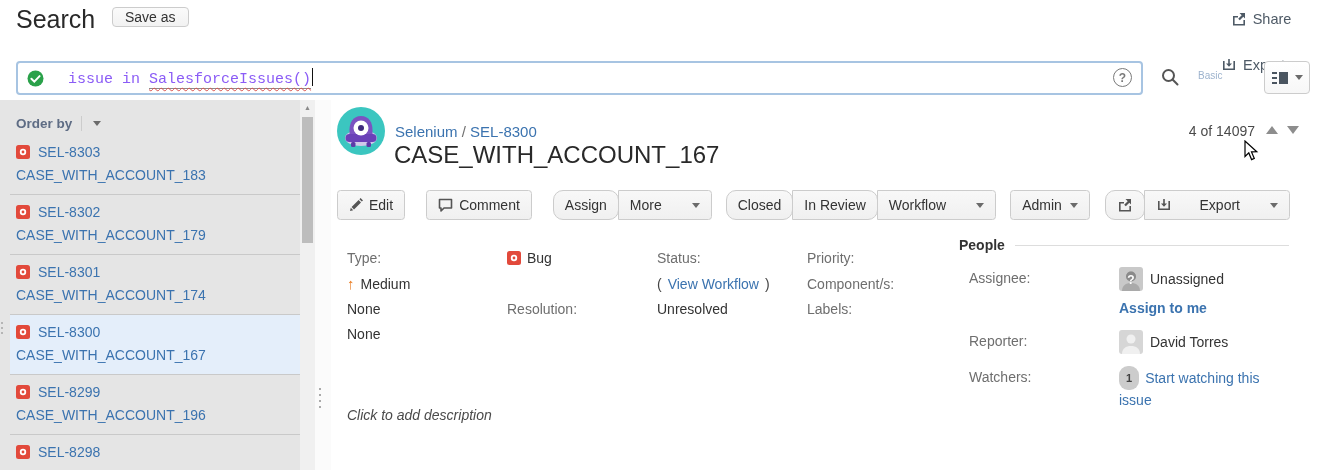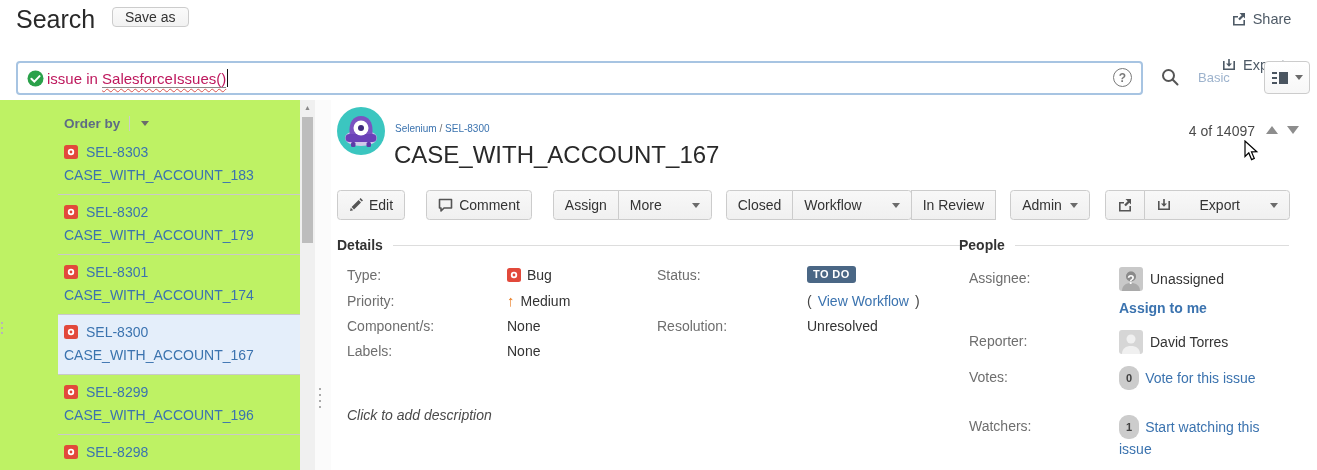--- a/index.html
+++ b/index.html
@@ -22,41 +22,41 @@
   .op-item { display:inline-flex; align-items:center; gap:6px; cursor:pointer; font-size:14.5px; }
   .gear-glyph { font-size:17px; color:#4e5a66; line-height:1; }
   .caret { width:0; height:0; border-left:4px solid transparent; border-right:4px solid transparent; border-top:5px solid #6b6b6b; display:inline-block; margin-left:2px; }
 
   
   .query-box {
     position:absolute; left:16px; top:61px; width:1127px; height:34px;
     border:2px solid #a7c4e2; border-radius:4px; background:#fff;
     display:flex; align-items:center; padding:0 34px 0 9px;
   }
-  .query-text { margin-left:3px; font-size:15px; color:#be185d; white-space:nowrap; }
+  .query-text { margin-left:24px; font-size:15px; color:#8b5cf6; white-space:nowrap;font-family:Liberation Mono, monospace; }
   .query-fn {
     border-bottom:1px solid #8a8a8a;
     text-decoration:underline wavy #d9534f; text-decoration-thickness:1px;
     text-underline-offset:3.5px; text-decoration-skip-ink:none;
   }
   .text-caret { display:inline-block; width:1px; height:18px; background:#111; vertical-align:-3px; margin-left:1px; }
   .help-icon {
     position:absolute; right:9px; top:5px; width:19px; height:19px; border:1.5px solid #7a7a7a; border-radius:50%;
     color:#7a7a7a; font-size:12px; font-weight:bold; display:flex; align-items:center; justify-content:center; cursor:pointer;
   }
   .search-glass { position:absolute; left:1160px; top:67px; cursor:pointer; }
-  .basic-link { position:absolute; left:1198px; top:70px; color:#9db3cd; font-size:13px; cursor:pointer; }
+  .basic-link { position:absolute; left:1198px; top:70px; color:#9db3cd; font-size:10px; cursor:pointer; }
   .view-btn {
     position:absolute; left:1264px; top:61px; width:46px; height:33px;
     background:linear-gradient(#fff,#f7f7f7); border:1px solid #ccc; border-radius:4px;
     display:flex; align-items:center; justify-content:center; gap:5px; cursor:pointer;
   }
 
   
-  .sidebar { position:absolute; left:0; top:100px; width:344px; bottom:0; background:#bef264; overflow:hidden;padding-left:48px; }
+  .sidebar { position:absolute; left:0; top:100px; width:344px; bottom:0; background:#e5e5e5; overflow:hidden; }
   .orderby { margin:16px 0 4px 16px; display:flex; align-items:center; gap:9px; color:#5e6c84; font-weight:bold; font-size:13.5px; }
   .orderby-sep { width:1px; height:15px; background:#ccc; }
   .issue-list { margin:4px 6px 0 10px; }
   .issue-item { padding:9px 6px 11px 6px; border-bottom:1px solid #c9c9c9; cursor:pointer; }
   .issue-item.selected { background:#e4eefa; }
   .issue-key-row { display:flex; align-items:center; gap:8px; }
   .issue-key { color:#3b73af; font-size:14px; }
   .issue-summary { display:block; margin-top:7px; color:#3b73af; font-size:14px; }
 
   .side-scrollbar { position:absolute; left:300px; top:100px; width:15px; bottom:0; background:#f0f0f0; }
@@ -65,35 +65,35 @@
 
   .gutter { position:absolute; left:315px; top:100px; width:16px; bottom:0; background:#fbfbfb; }
   .gutter-handle { position:absolute; left:318px; top:388px; width:4px; height:22px; cursor:col-resize;
     background:repeating-linear-gradient(#aaa 0 2px, transparent 2px 6px); background-size:2px 100%; background-repeat:no-repeat; background-position:1px 0; }
   .edge-handle { position:absolute; left:0px; top:322px; width:4px; height:14px; cursor:col-resize;
     background:repeating-linear-gradient(#b5b5b5 0 2px, transparent 2px 5px); background-size:2px 100%; background-repeat:no-repeat; background-position:1px 0; }
 
   
   .main { position:absolute; left:331px; top:100px; right:0; bottom:0; background:#fff; }
   .avatar { position:absolute; left:6px; top:7px; width:48px; height:48px; }
-  .breadcrumb { position:absolute; left:64px; top:23px; font-size:10px; color:#707070; }
+  .breadcrumb { position:absolute; left:64px; top:23px; font-size:15px; color:#707070; }
   .issue-title { position:absolute; left:63px; top:41px; font-size:24px; font-weight:400; color:#292929; }
   .pager { position:absolute; right:62px; top:23px; font-size:14px; color:#4a4a4a; }
   .pager-arrows { position:absolute; right:18px; top:26px; display:flex; gap:9px; }
   .tri-up { width:0;height:0;border-left:6px solid transparent;border-right:6px solid transparent;border-bottom:8px solid #8d8d8d; cursor:pointer; }
   .tri-down { width:0;height:0;border-left:6px solid transparent;border-right:6px solid transparent;border-top:8px solid #8d8d8d; cursor:pointer; }
 
   .toolbar { position:absolute; left:6px; top:90px; right:0; display:flex; align-items:center; }
   .btn {
     height:30px; padding:0 11px; background:linear-gradient(#f8f8f8,#f0f0f0);
     border:1px solid #ccc; border-radius:3.5px; color:#333; font-size:14px;
     display:inline-flex; align-items:center; gap:6px; cursor:pointer; white-space:nowrap;
   }
   .btn + .btn.joined { margin-left:-1px; border-top-left-radius:0; border-bottom-left-radius:0;gap:28px; }
-  .btn.group-first { border-top-right-radius:0; border-bottom-right-radius:0; }
+  .btn.group-first { border-top-right-radius:0; border-bottom-right-radius:0;border-radius:10px; }
   .btn-gap { margin-right:21px; }
   .group-gap { margin-right:14px; }
   .btn-group { display:inline-flex; }
   .toolbar-right { margin-left:auto; margin-right:27px; display:inline-flex; }
 
   .section-col { position:absolute; }
   .details-col { left:6px; top:137px; width:630px; }
   .people-col { left:628px; top:137px; width:330px; }
   .desc-col { left:6px; top:293px; width:630px; }
   .section-head { display:flex; align-items:center; }
@@ -315,26 +315,26 @@
         </button>
       <button class="btn joined">
           <span>More</span>
           <span class="caret"></span>
         </button>
     </span>
     <span class="btn-group group-gap">
       <button class="btn group-first">
           <span>Closed</span>
         </button>
+      <button class="btn joined group-first">
+          <span>In Review</span>
+        </button>
       <button class="btn joined">
           <span>Workflow</span>
           <span class="caret"></span>
-        </button>
-      <button class="btn joined group-first">
-          <span>In Review</span>
         </button>
     </span>
     <button class="btn">
         <span>Admin</span>
         <span class="caret"></span>
       </button>
     <span class="toolbar-right">
       <button class="btn group-first">
         <svg class="ic" width="16" height="16" viewBox="0 0 16 16">
             <path d="M2 5 h5 v1.6 H3.6 V13 H12.4 V9 H14 v5.6 H2 Z" fill="#555"></path>
@@ -346,38 +346,31 @@
             <path d="M2 4 v9 h12 V4 h-1.6 v7.4 H3.6 V4 Z" fill="#555"></path>
             <path d="M7.2 2 h1.6 v4.5 H11 L8 9.8 5 6.5 h2.2 Z" fill="#555"></path>
           </svg>
         <span>Export</span>
         <span class="caret"></span>
       </button>
     </span>
   </div>
 
   <div class="section-col details-col">
-    <div class="section-head">
-      <span class="section-title">Details</span>
-      <span class="section-rule"></span>
-    </div>
     <div class="details-grid">
       <span class="field-label">Type:</span>
       <span class="field-value">
         <svg class="ic" width="14" height="14" viewBox="0 0 14 14">
             <rect width="14" height="14" rx="2.5" fill="#e2493b"></rect>
             <circle cx="7" cy="7" r="3.2" fill="#fff"></circle>
             <circle cx="7" cy="7" r="1.4" fill="#e2493b"></circle>
           </svg>
         <span>Bug</span>
       </span>
       <span class="field-label">Status:</span>
-      <span class="field-value">
-        <span class="status-badge">TO DO</span>
-      </span>
 
       <span class="field-label">Priority:</span>
       <span class="field-value">
         <span class="priority-arrow">↑</span>
         <span>Medium</span>
       </span>
       <span></span>
       <span class="field-value">
         <span class="paren">(</span>
           <a class="link">View Workflow</a>
@@ -428,26 +421,20 @@
               <svg class="ic" width="24" height="24" viewBox="0 0 24 24">
                   <rect width="24" height="24" rx="3" fill="#d6d6d6"></rect>
                   <circle cx="12" cy="9" r="4.5" fill="#f0f0f0"></circle>
                   <path d="M3 24 c0-5.5 4-8 9-8 s9 2.5 9 8 Z" fill="#f0f0f0"></path>
                 </svg>
             </span>
             <span>David Torres</span>
           </span>
         </span>
       </div>
-      <div class="prow votes-row">
-        <span class="plabel">Votes:</span>
-        <span class="pvalue">
-          <span class="count-badge">0</span><a class="link">Vote for this issue</a>
-        </span>
-      </div>
       <div class="prow">
         <span class="plabel">Watchers:</span>
         <span class="pvalue">
           <span class="count-badge">1</span><a class="link">Start watching this issue</a>
         </span>
       </div>
     </div>
   </div>
 
   <div class="section-col desc-col">

